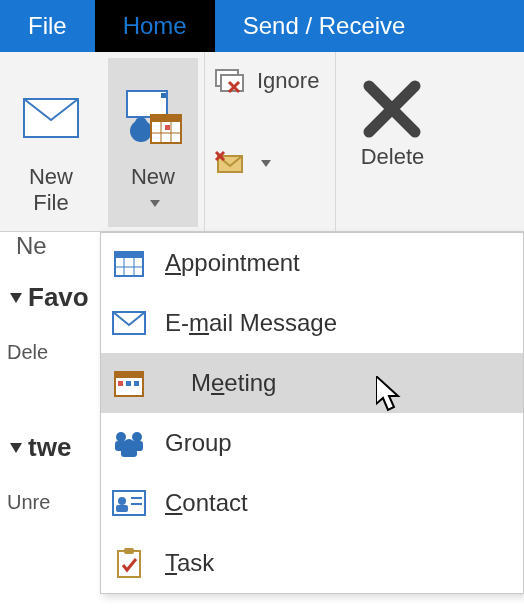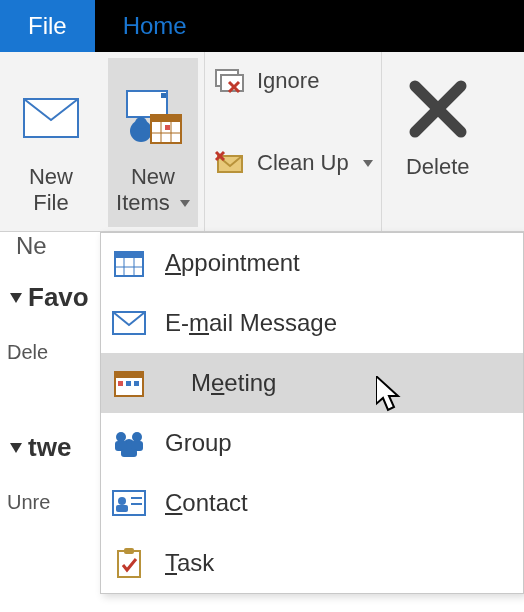--- a/index.html
+++ b/index.html
@@ -99,21 +99,21 @@
   }
   .delete-btn {
     display: flex;
     flex-direction: column;
     align-items: center;
     justify-content: flex-start;
     width: 100px;
     padding-top: 16px;
     cursor: pointer;
   }
-  .delete-btn .label { font-size: 22px; color:#444; margin-top: 10px; }
+  .delete-btn .label { font-size: 22px; color:#444; }
   .caret {
     display: inline-block;
     width: 0; height: 0;
     border-left: 5px solid transparent;
     border-right: 5px solid transparent;
     border-top: 7px solid #666;
     margin-left: 4px;
     vertical-align: middle;
   }
   
@@ -183,20 +183,23 @@
 </style>
 </head>
 <body>
 
 <div class="tabs">
   <div class="tab">
       <span>File</span>
     </div>
   <div class="tab active">
       <span>Home</span>
+    </div>
+  <div class="tab">
+      <span>Send / Receive</span>
     </div>
 </div>
 
 <div class="ribbon">
 
   <div class="rgroup">
     <div class="big-btn">
       <div class="icon-wrap">
         <svg width="56" height="40" viewBox="0 0 56 40">
           <rect x="1" y="1" width="54" height="38" fill="#fff" stroke="#3a78c3" stroke-width="2"></rect>
@@ -219,21 +222,21 @@
           <circle cx="20" cy="34" r="6" fill="#2f6fb8"></circle>
           <rect x="30" y="26" width="30" height="28" fill="#fff" stroke="#aa6b1f" stroke-width="2"></rect>
           <rect x="30" y="26" width="30" height="7" fill="#aa6b1f"></rect>
           <line x1="40" y1="33" x2="40" y2="54" stroke="#aa6b1f" stroke-width="1"></line>
           <line x1="50" y1="33" x2="50" y2="54" stroke="#aa6b1f" stroke-width="1"></line>
           <line x1="30" y1="44" x2="60" y2="44" stroke="#aa6b1f" stroke-width="1"></line>
           <rect x="44" y="36" width="5" height="5" fill="#d9534f"></rect>
         </svg>
       </div>
       <div class="label">
-        <span>New</span><br><span>Items</span> <span class="caret"></span>
+        <span>New</span><br> <span class="caret"></span>
       </div>
     </div>
   </div>
 
   <div class="small-stack sep rgroup" style="flex-direction:column;align-items:flex-start;">
     <div class="small-btn">
       <span class="icon-wrap">
         <svg width="32" height="30" viewBox="0 0 32 30">
           <rect x="2" y="4" width="22" height="16" fill="#fff" stroke="#888" stroke-width="2"></rect>
           <rect x="7" y="9" width="22" height="16" fill="#fff" stroke="#888" stroke-width="2"></rect>
@@ -245,21 +248,20 @@
     </div>
     <div class="small-btn">
       <span class="icon-wrap">
         <svg width="32" height="30" viewBox="0 0 32 30">
           <rect x="4" y="8" width="24" height="16" fill="#e8c97a" stroke="#b8923a" stroke-width="2"></rect>
           <polyline points="4,8 16,18 28,8" fill="none" stroke="#b8923a" stroke-width="2"></polyline>
           <line x1="2" y1="4" x2="10" y2="12" stroke="#c0392b" stroke-width="3"></line>
           <line x1="10" y1="4" x2="2" y2="12" stroke="#c0392b" stroke-width="3"></line>
         </svg>
       </span>
-      <span>Clean Up</span>
       <span class="caret"></span>
     </div>
     <div class="small-btn">
       <span class="icon-wrap">
         <svg width="32" height="30" viewBox="0 0 32 30">
           <circle cx="10" cy="10" r="6" fill="#777"></circle>
           <rect x="2" y="14" width="16" height="10" rx="4" fill="#777"></rect>
           <circle cx="22" cy="22" r="7" fill="none" stroke="#c0392b" stroke-width="3"></circle>
           <line x1="17" y1="17" x2="27" y2="27" stroke="#c0392b" stroke-width="3"></line>
         </svg>

